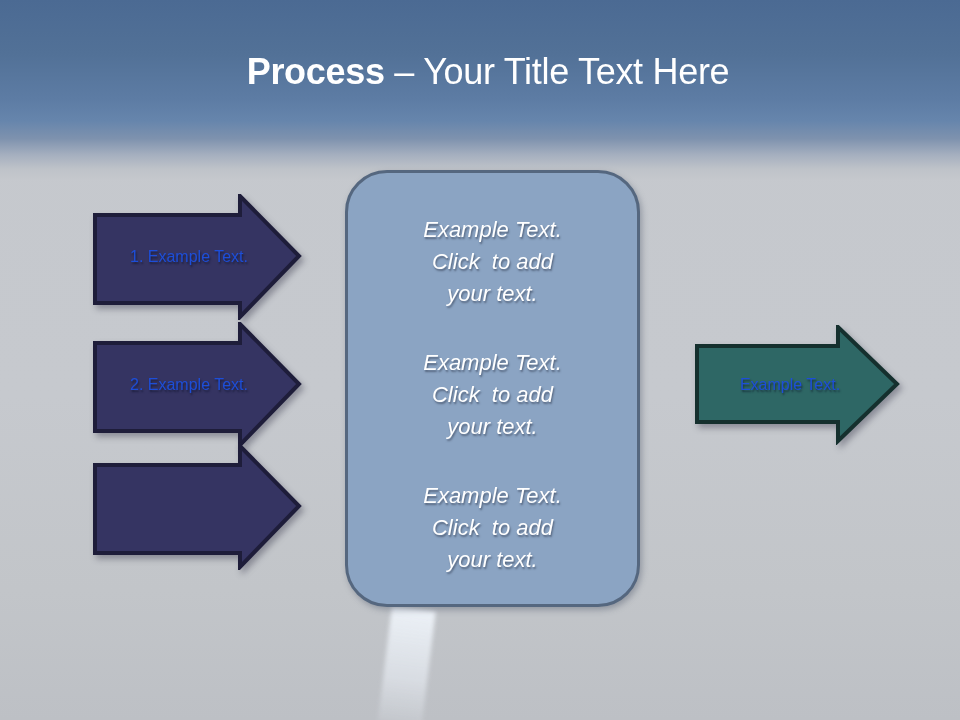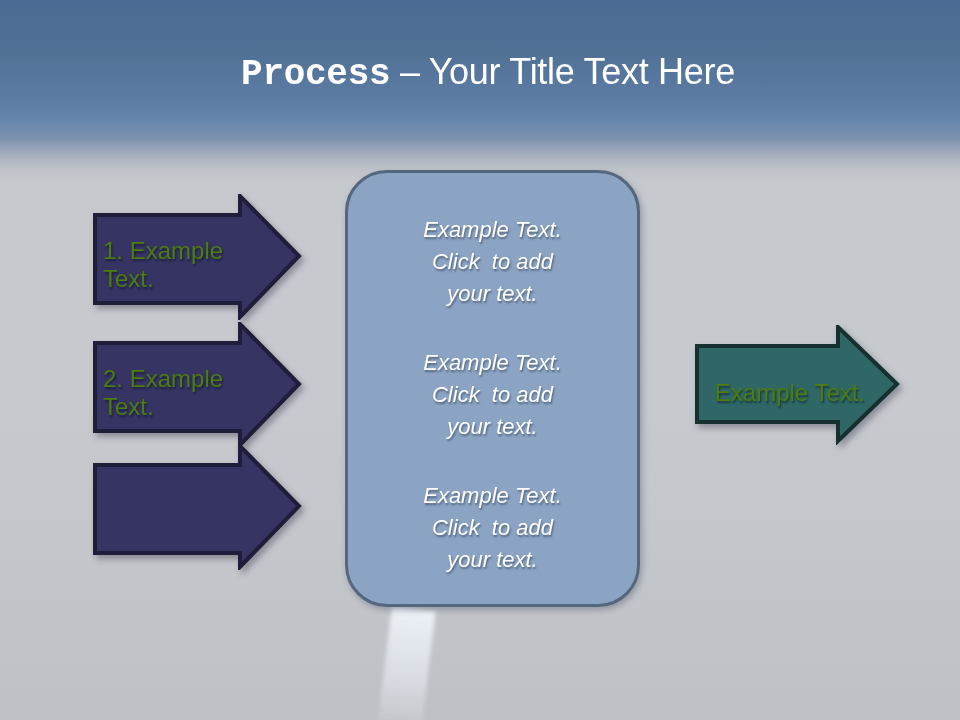--- a/index.html
+++ b/index.html
@@ -17,21 +17,21 @@
       #4b6a93 0%, #527197 30%, #5d7ca4 55%, #6685ac 67%,
       #7e92ae 77%, #a5afbf 86%, #bfc3c9 94%, #c5c8cd 100%);
   }
   .title {
     position: absolute; top: 50px; left: 0; width: 960px;
     text-align: center; color: #ffffff;
     font-size: 36px; line-height: 44px;
     transform: translateX(8px);
     letter-spacing: -0.3px;
   }
-  .title .t-bold { font-weight: bold; white-space: pre; font-family: Liberation Mono, monospace; }
+  .title .t-bold { font-weight: bold; white-space: pre; }
   .title .t-rest { font-weight: normal; white-space: pre; }
 
   
   .streak {
     position: absolute; left: 392px; top: 606px; width: 44px; height: 116px;
     background: linear-gradient(180deg,
       rgba(241,246,252,0.9) 0%, rgba(238,243,250,0.55) 60%, rgba(238,243,250,0.12) 100%);
     transform: rotate(7deg); transform-origin: top left;
     filter: blur(2px);
   }
@@ -51,24 +51,24 @@
     text-align: center; font-style: italic;
     font-size: 22px; line-height: 32px; color: #ffffff;
     text-shadow: 1px 2px 2px rgba(40,50,70,0.55);
   }
   .block .line { white-space: pre-wrap; }
 
   
   .arrow { position: absolute; }
   .arrow svg { display: block; filter: drop-shadow(3px 4px 3px rgba(50,50,70,0.40)); }
   .arrow .label {
-    position: absolute; top: 8px; height: 100%;
+    position: absolute; top: 0; height: 100%;
     left: 10px; right: 28px;
     display: flex; align-items: center; justify-content: center;
-    color: #4d7c0f; font-size: 24px;
+    color: #1d4ed8; font-size: 16px;
     text-shadow: 1px 2px 2px rgba(10,15,35,0.55);
   }
   .navy-shape { fill: #353462; stroke: #1e1d3a; stroke-width: 4; }
   .teal-shape { fill: #2e6765; stroke: #15302e; stroke-width: 4; }
 
   .a1 { left: 93px;  top: 194px; width: 210px; height: 126px; }
   .a2 { left: 93px;  top: 322px; width: 210px; height: 126px; }
   .a3 { left: 93px;  top: 444px; width: 210px; height: 126px; }
   .a-right { left: 695px; top: 325px; width: 208px; height: 120px; }
 </style>

